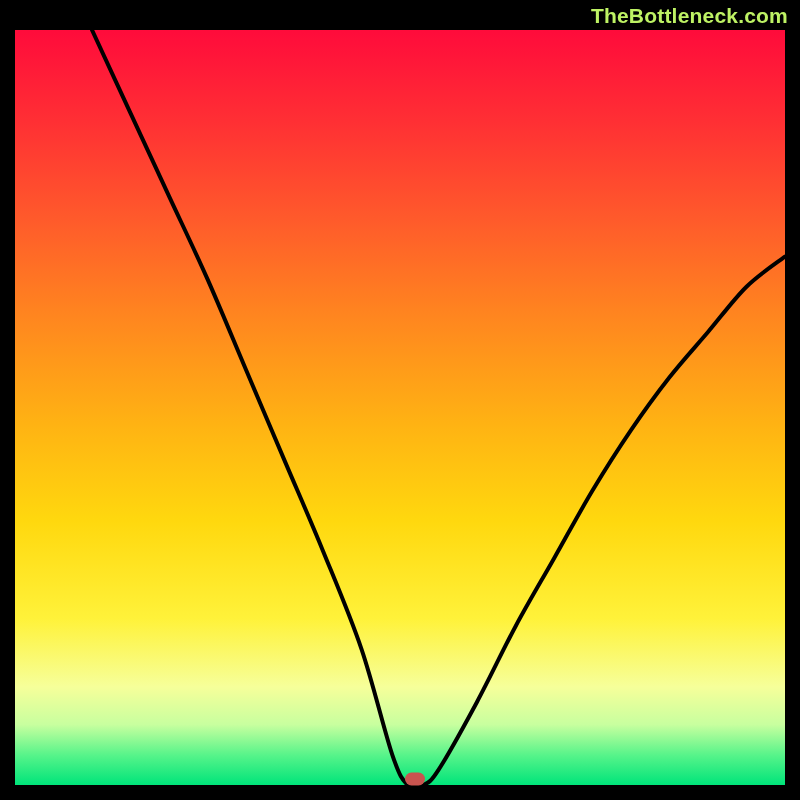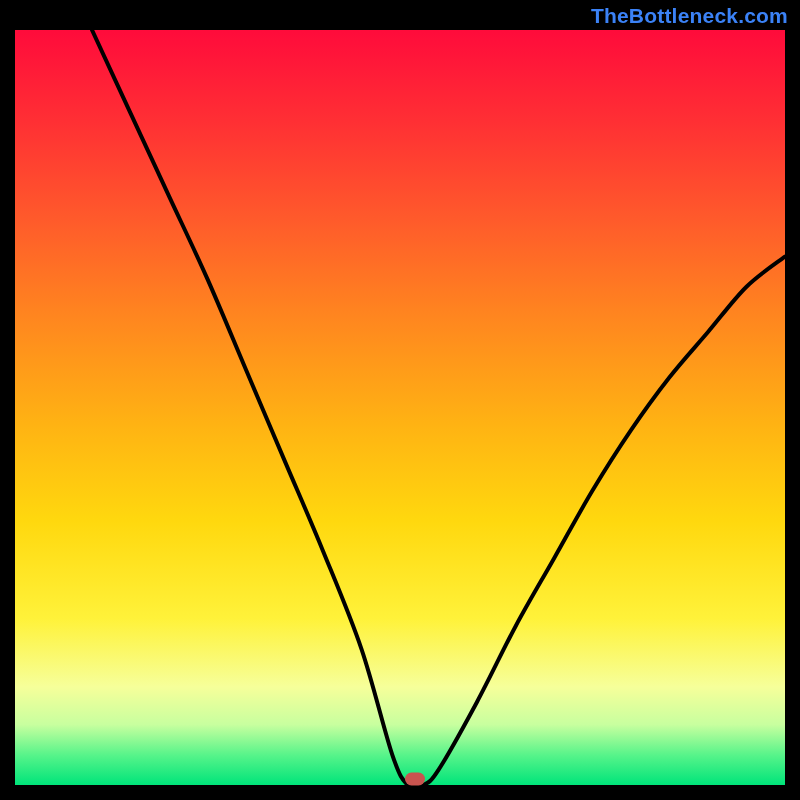--- a/index.html
+++ b/index.html
@@ -43,21 +43,21 @@
     position: absolute;
     left: 0; top: 0;
     width: 100%; height: 100%;
   }
   .attribution {
     position: absolute;
     top: 4px;
     right: 12px;
     font-size: 21px;
     font-weight: 600;
-    color: #3b82f6;
+    color: #bef264;
     letter-spacing: 0.2px;
   }
   .minpoint {
     position: absolute;
     width: 20px;
     height: 13px;
     border-radius: 7px;
     background: #c9544f;
     transform: translate(-50%, -50%);
   }

